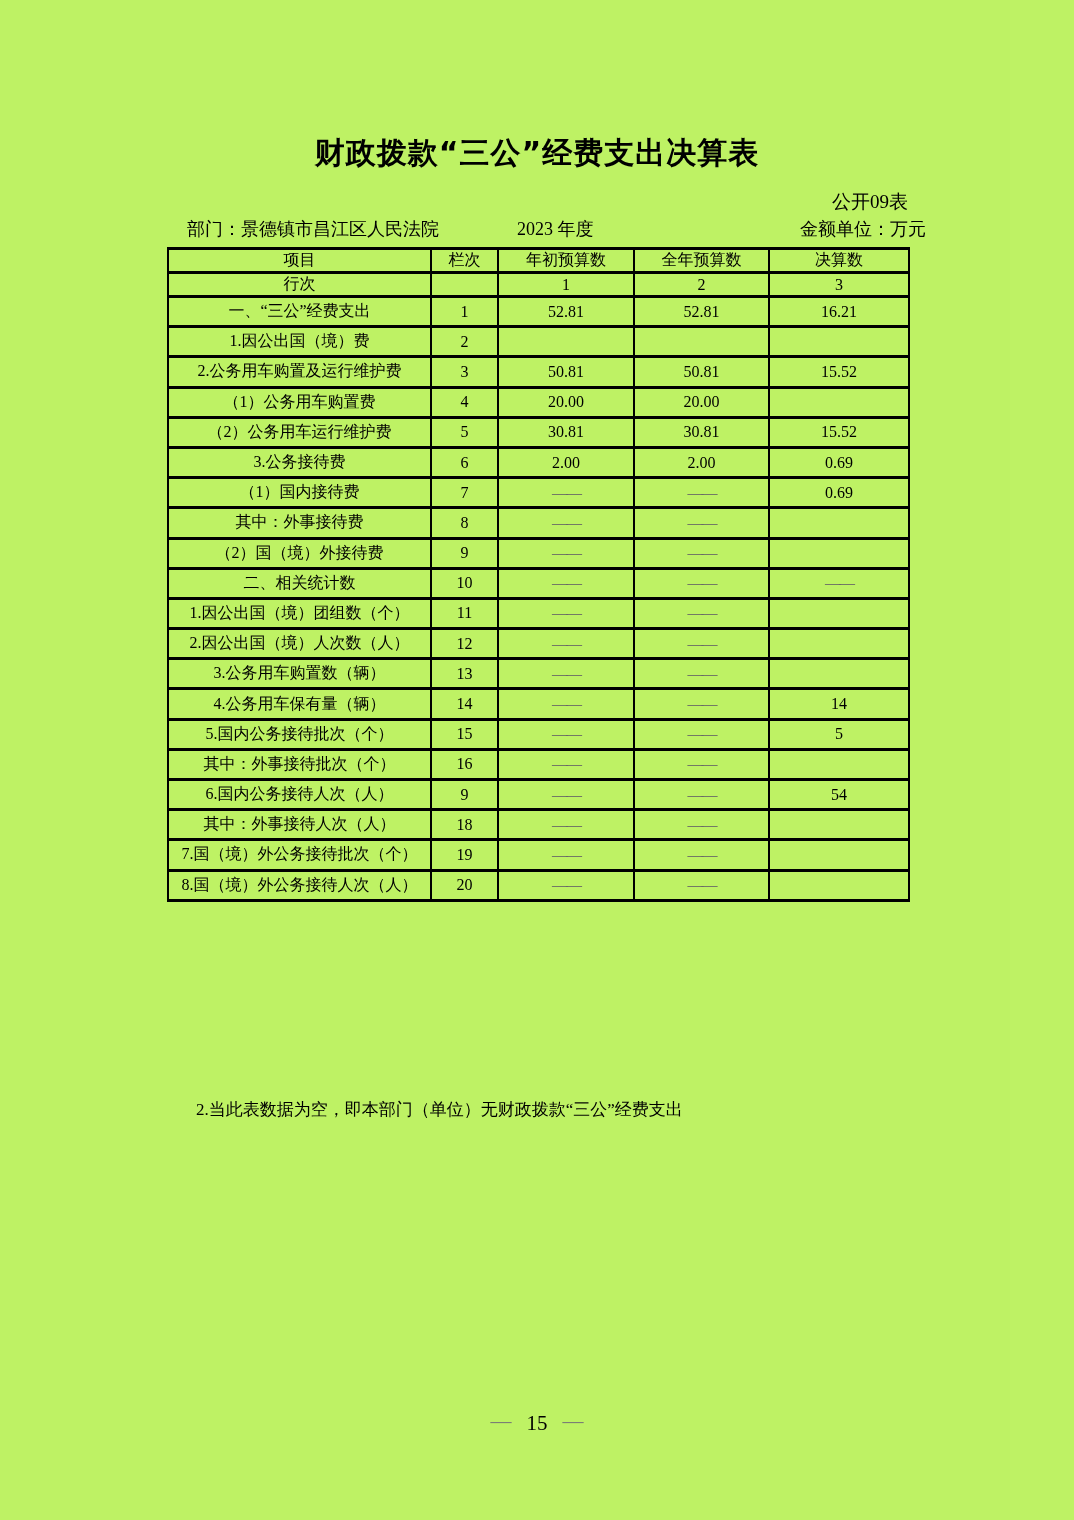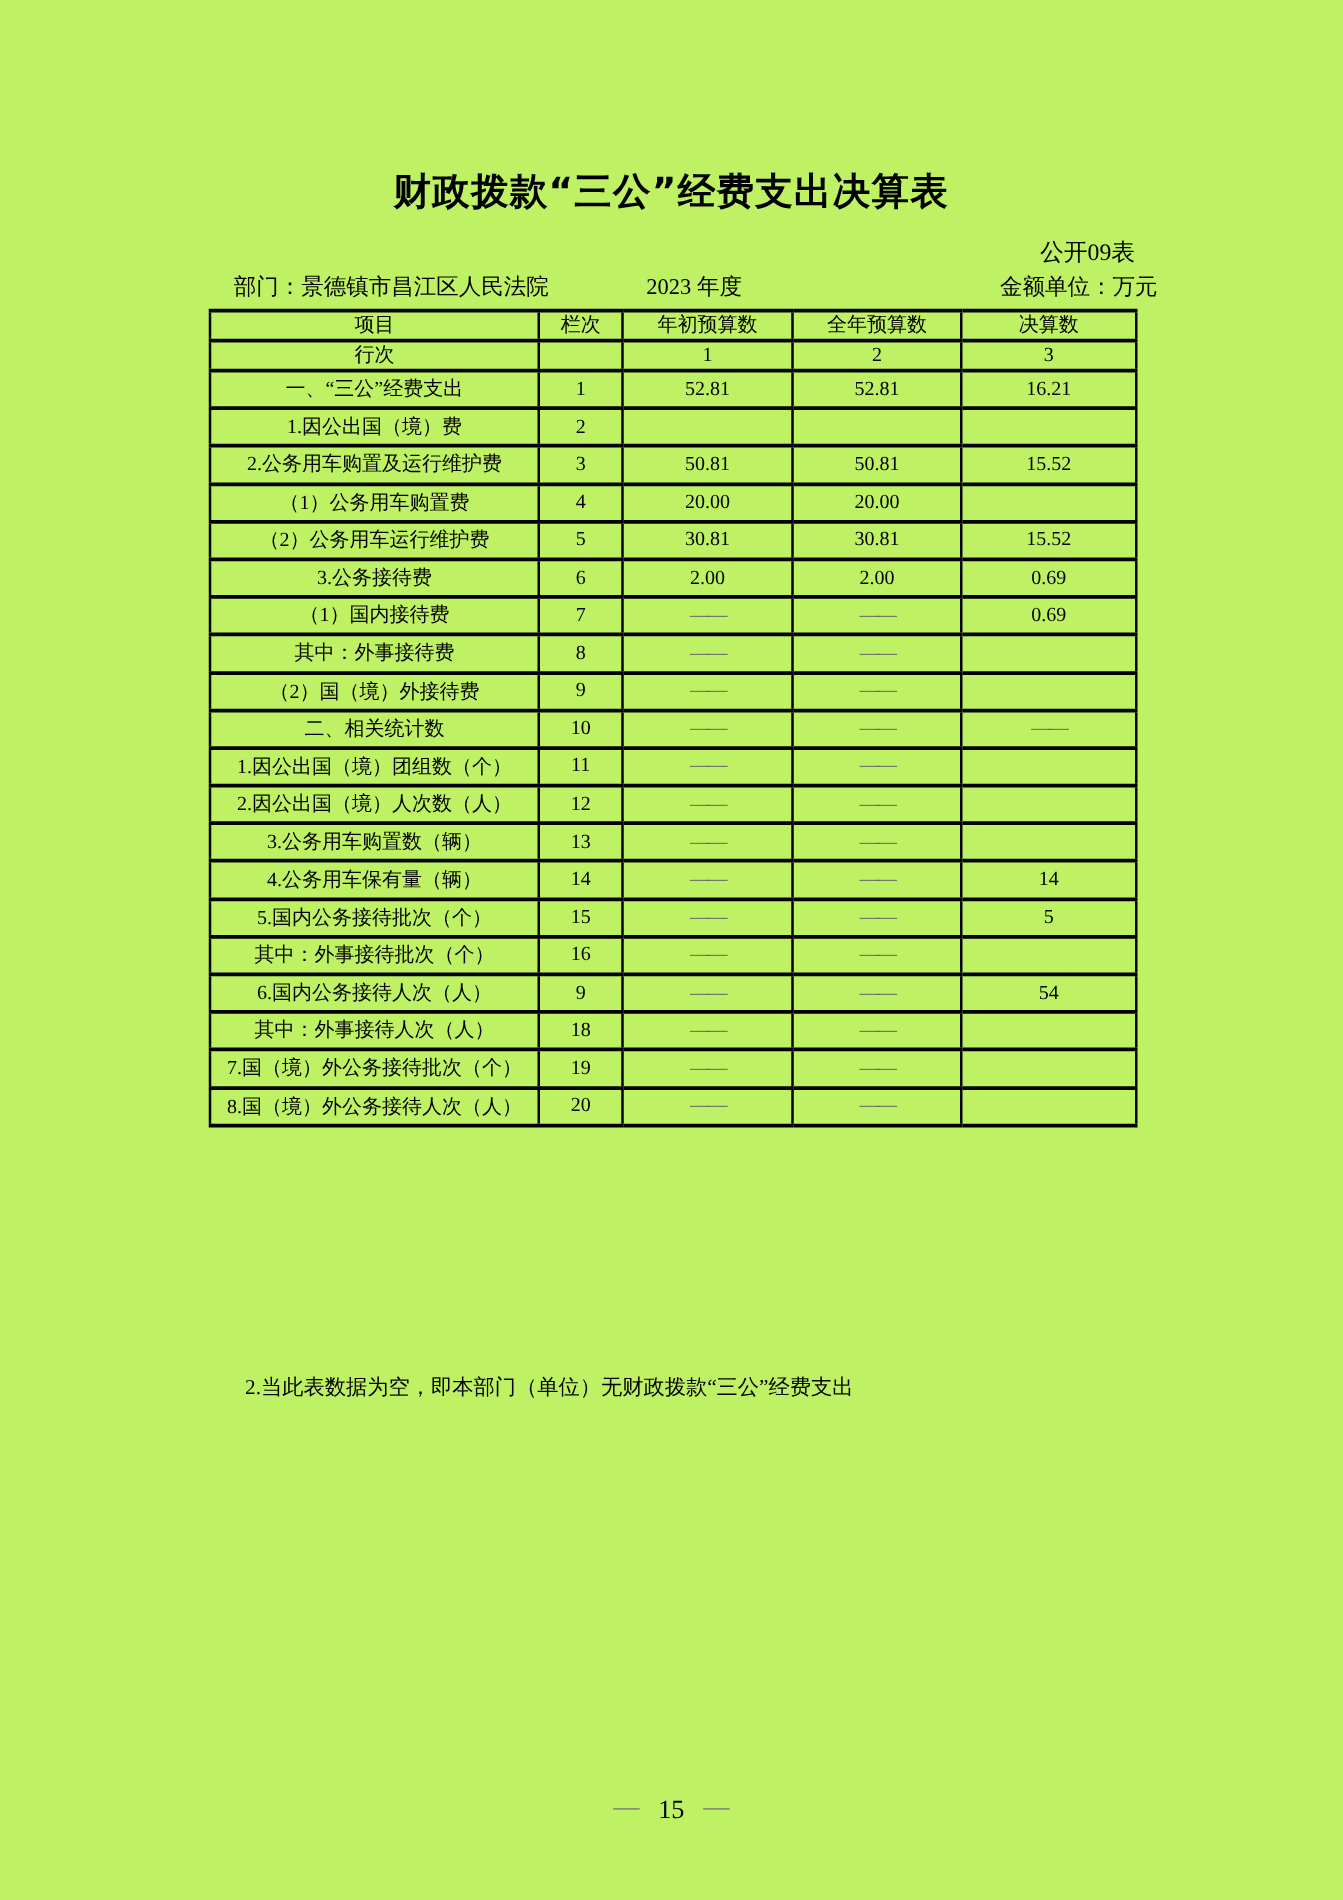--- a/index.html
+++ b/index.html
@@ -76,21 +76,20 @@
     position:absolute;
     top:1098px; left:196px; width:712px;
     font-size:17px;
     margin:0;
   }
   .pagenum {
     position:absolute;
     top:1411px; left:0; width:100%;
     text-align:center;
     font-size:21px;
-    margin-top:24px;
   }
   .pg-dash { color:#777; margin:0 15px; position:relative; top:-2px; }
 </style>
 </head>
 <body>
 
 <div class="sheet">
 
   <h1 class="doc-title">财政拨款“三公”经费支出决算表</h1>
 

